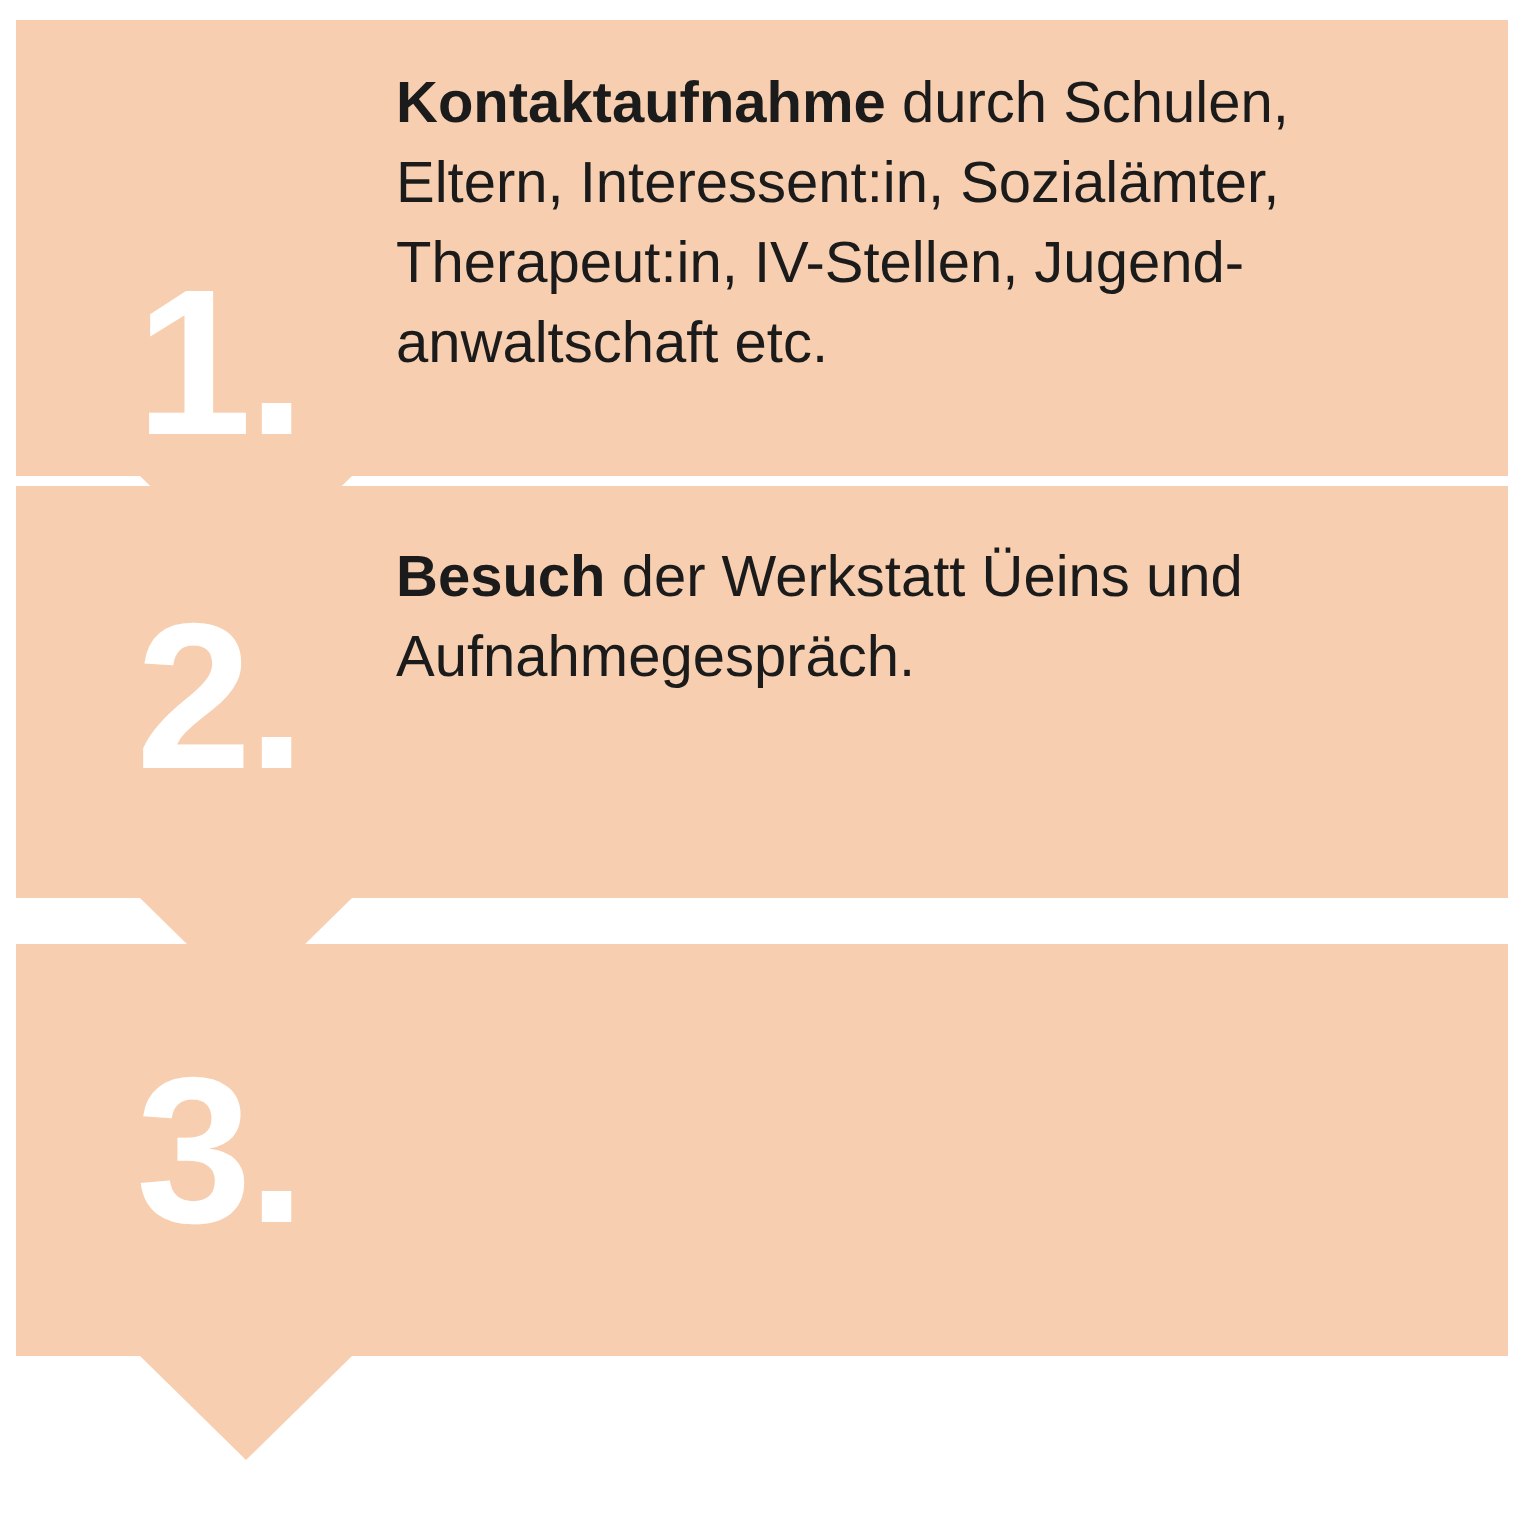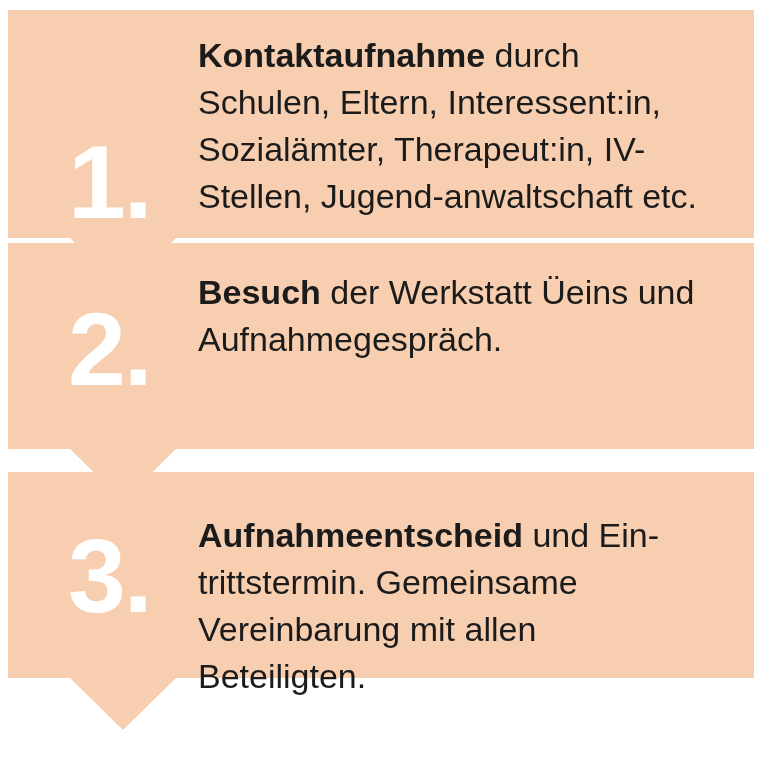--- a/index.html
+++ b/index.html
@@ -58,21 +58,21 @@
     letter-spacing: -2px;
   }
   .num-inner {
     padding-bottom: 8px;
   }
   .text {
     flex: 1 1 auto;
     padding: 22px 44px 22px 0;
     box-sizing: border-box;
     color: #1b1b1b;
-    font-size: 34px;
+    font-size: 29px;
     line-height: 1.38;
   }
   .text b {
     font-weight: bold;
   }
 
   
   #step-1 { top: 10px; }
   #step-1 .step-body { height: 228px; }
   #step-1 .num { align-items: flex-end; }
@@ -115,20 +115,17 @@
       </div>
       <div class="arrow"></div>
     </div>
   </div>
 
   <div class="step" id="step-3">
     <div class="step-body">
       <div class="num">
         <span class="num-inner">3.</span>
       </div>
-      <div class="text">
-        <b>Aufnahmeentscheid</b><span> und Ein-trittstermin. Gemeinsame Vereinbarung mit allen Beteiligten.</span>
-      </div>
       <div class="arrow"></div>
     </div>
   </div>
 
 </div>
 
 </body></html>

